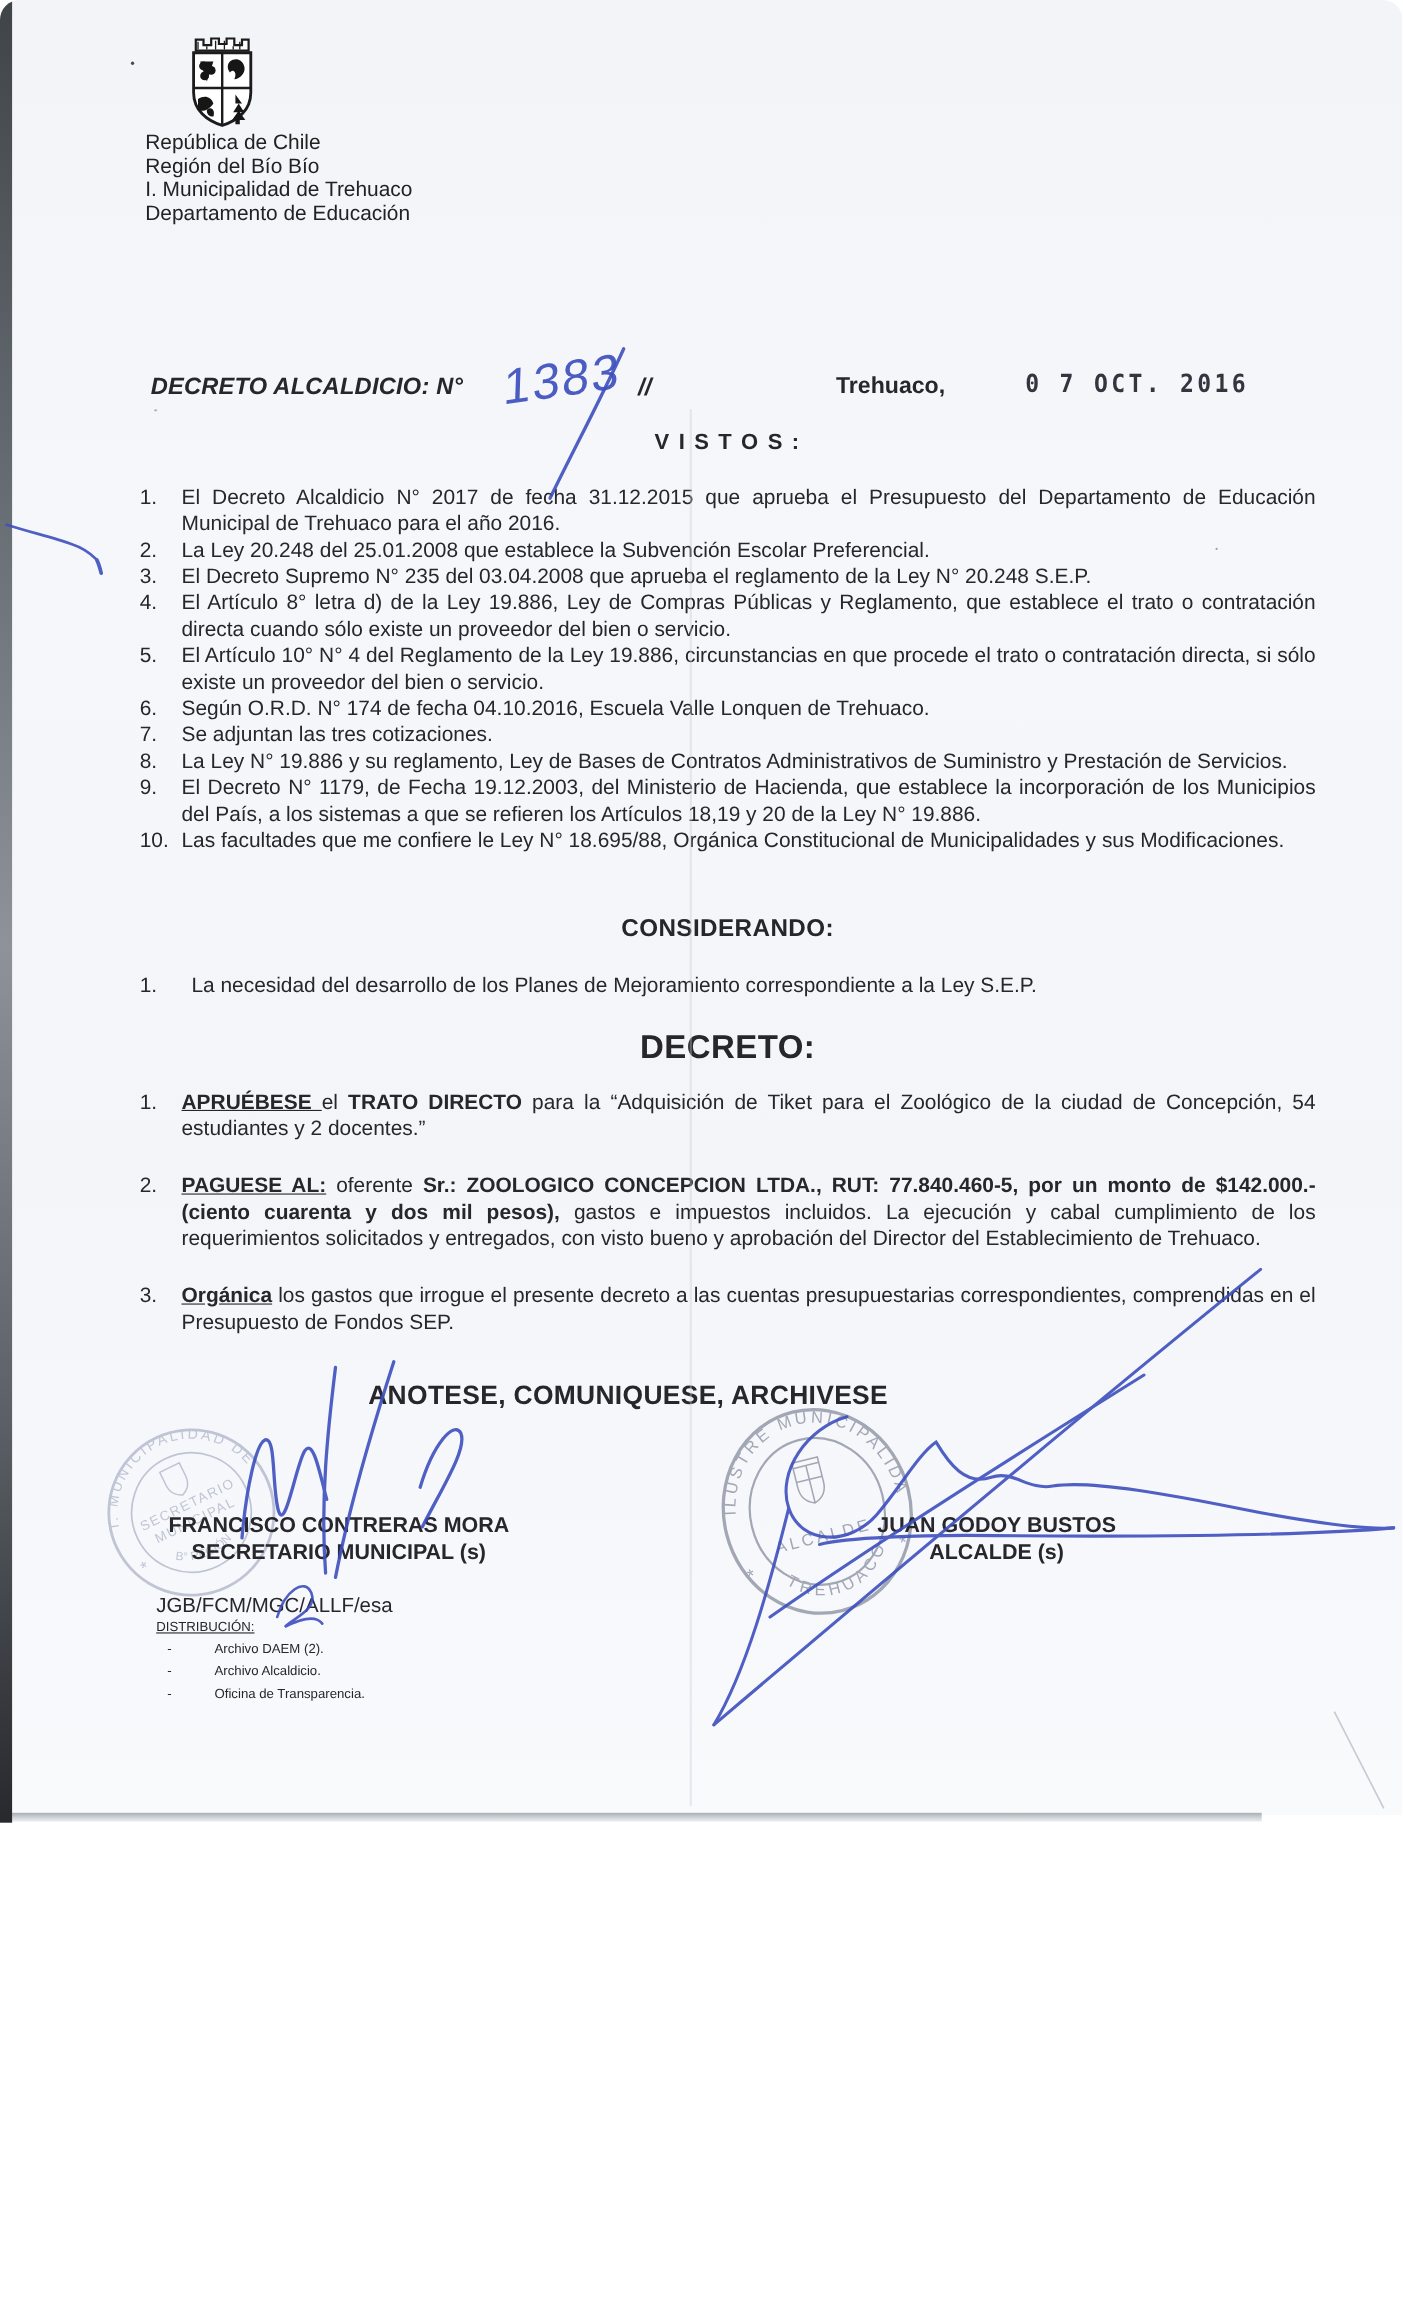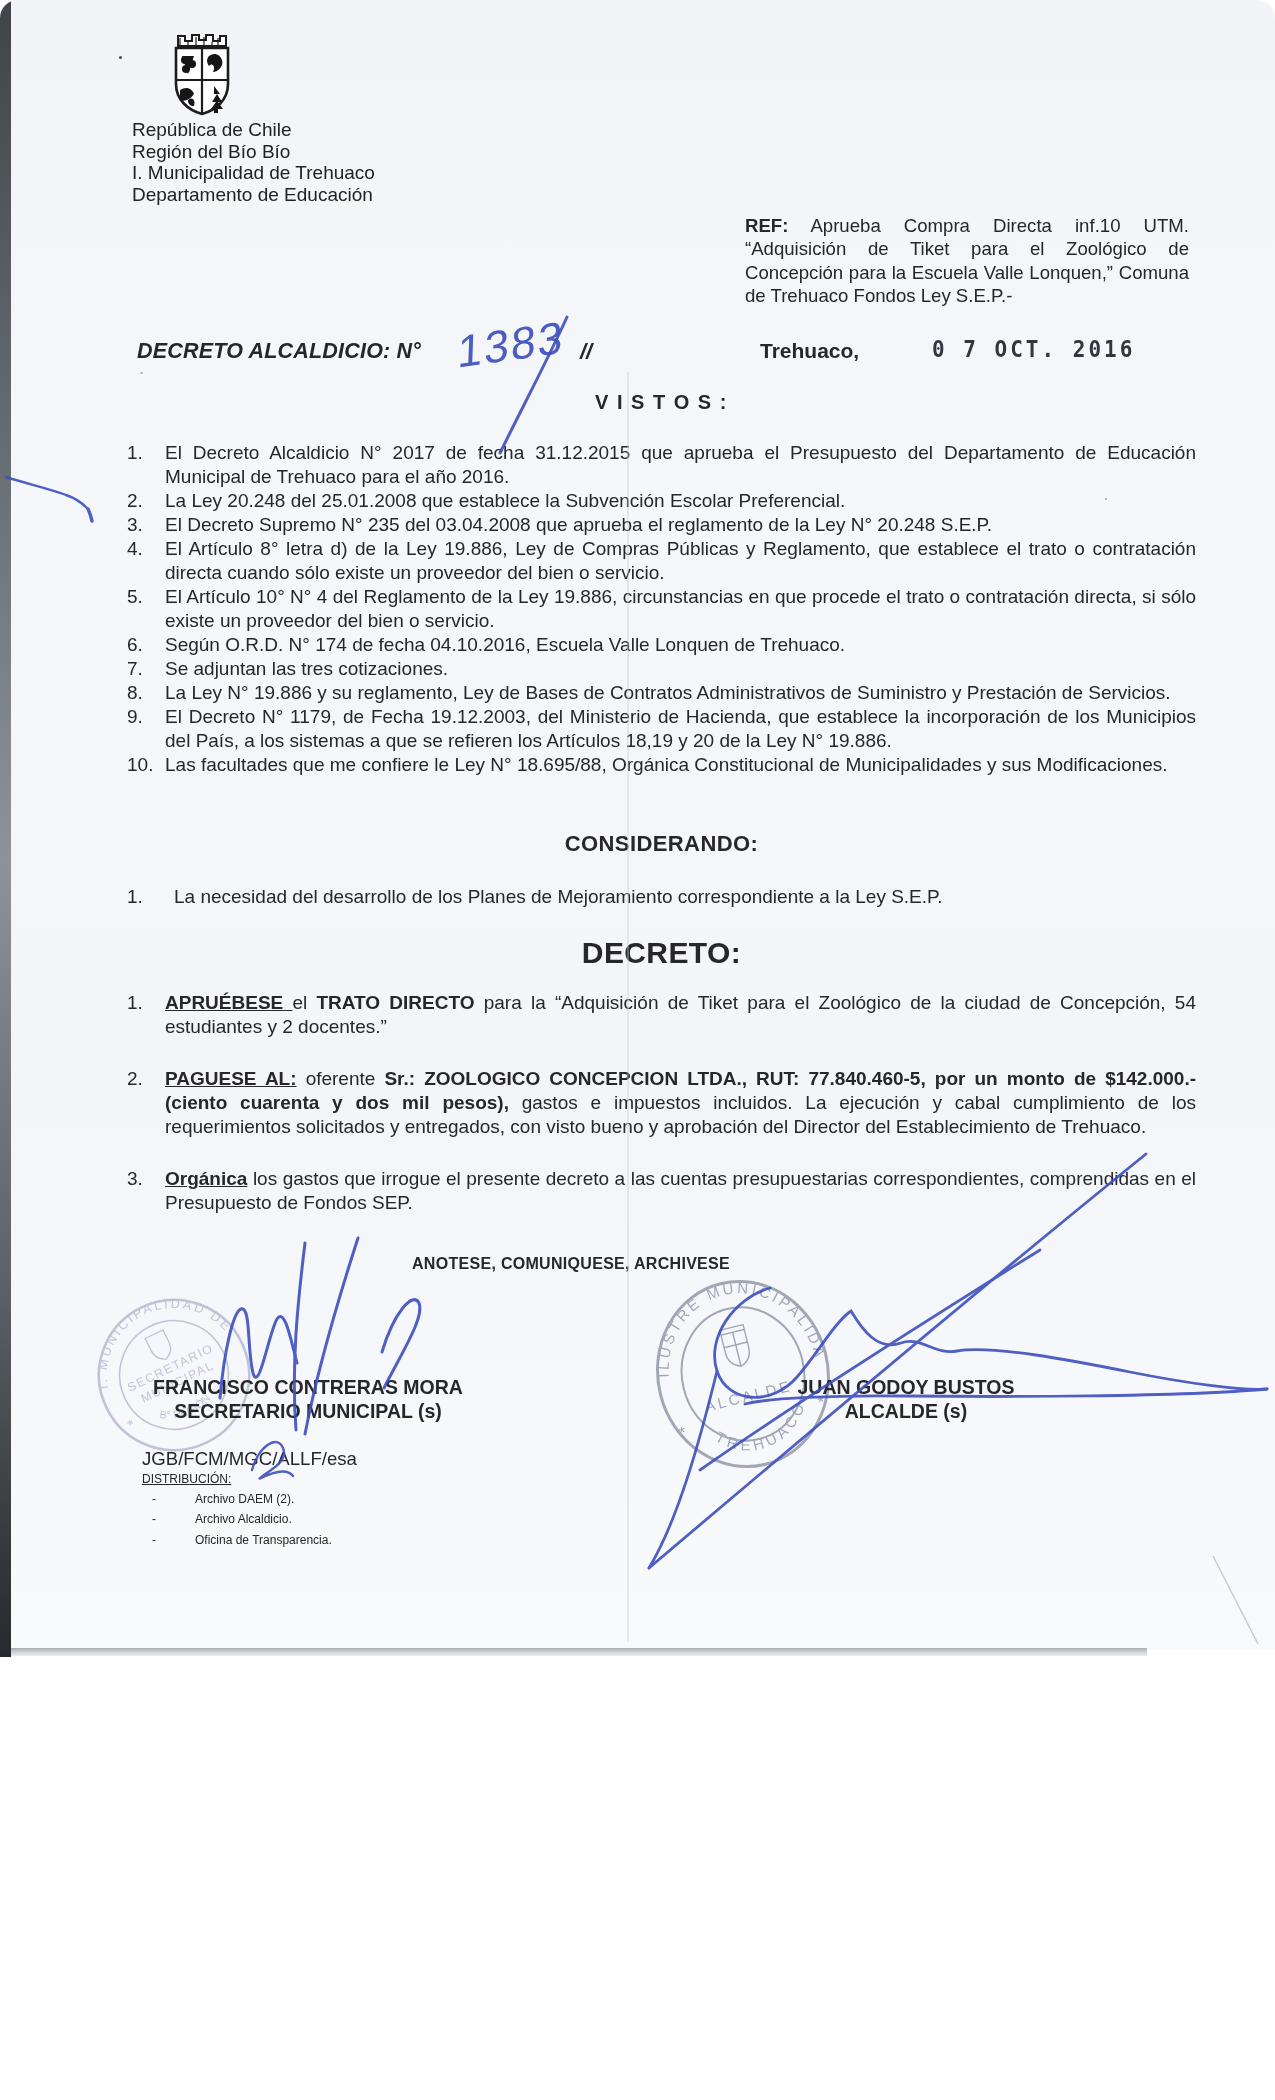--- a/index.html
+++ b/index.html
@@ -44,21 +44,21 @@
   .vistos-list{top:441px;}
   .cons-list{top:885px;}
   .dec-list{top:991px;}
   .li{display:grid;grid-template-columns:38px 1fr;}
   .cons-list .li{grid-template-columns:47px 1fr;}
   .dec-list .li{margin-bottom:28px;}
   .num{text-align:left;}
   .txt{margin:0;}
   .just{text-align:justify;}
   
-  .closing{left:116px;top:1255px;width:888px;text-align:center;font-weight:bold;font-size:16px;letter-spacing:.3px;}
+  .closing{left:116px;top:1255px;width:888px;text-align:center;font-weight:bold;font-size:24px;letter-spacing:.3px;}
   
   .sig-block{z-index:10;text-align:center;font-weight:bold;font-size:19.5px;line-height:23.5px;}
   .sig-left{left:138px;top:1376px;width:318px;}
   .sig-right{left:752px;top:1376px;width:286px;}
   
   .initials{left:131px;top:1448px;font-size:18.6px;}
   .dist{left:131px;top:1469px;font-size:12px;line-height:20.2px;}
   .dist .label{text-decoration:underline;}
   .dist-row{display:grid;grid-template-columns:53px 1fr;}
   .dist-dash{padding-left:10px;}
@@ -93,21 +93,20 @@
       </g>
     </svg>
 
     <div class="abs hdr">
       <div>República de Chile</div>
       <div>Región del Bío Bío</div>
       <div>I. Municipalidad de Trehuaco</div>
       <div>Departamento de Educación</div>
     </div>
 
-    <div class="abs ref"><span class="b">REF:</span><span> Aprueba Compra Directa inf.10 UTM. “Adquisición de Tiket  para el Zoológico de Concepción para la Escuela Valle Lonquen,” Comuna de Trehuaco Fondos Ley S.E.P.-</span></div>
 
     <div class="abs decree-line">
       <span class="d-label">DECRETO ALCALDICIO: N°</span>
       <span class="d-number">1383</span>
       <span class="d-slashes">//</span>
       <span class="d-city">Trehuaco,</span>
       <span class="d-date">0 7 OCT. 2016</span>
     </div>
 
     <div class="abs h vistos-h">V I S T O S :</div>

